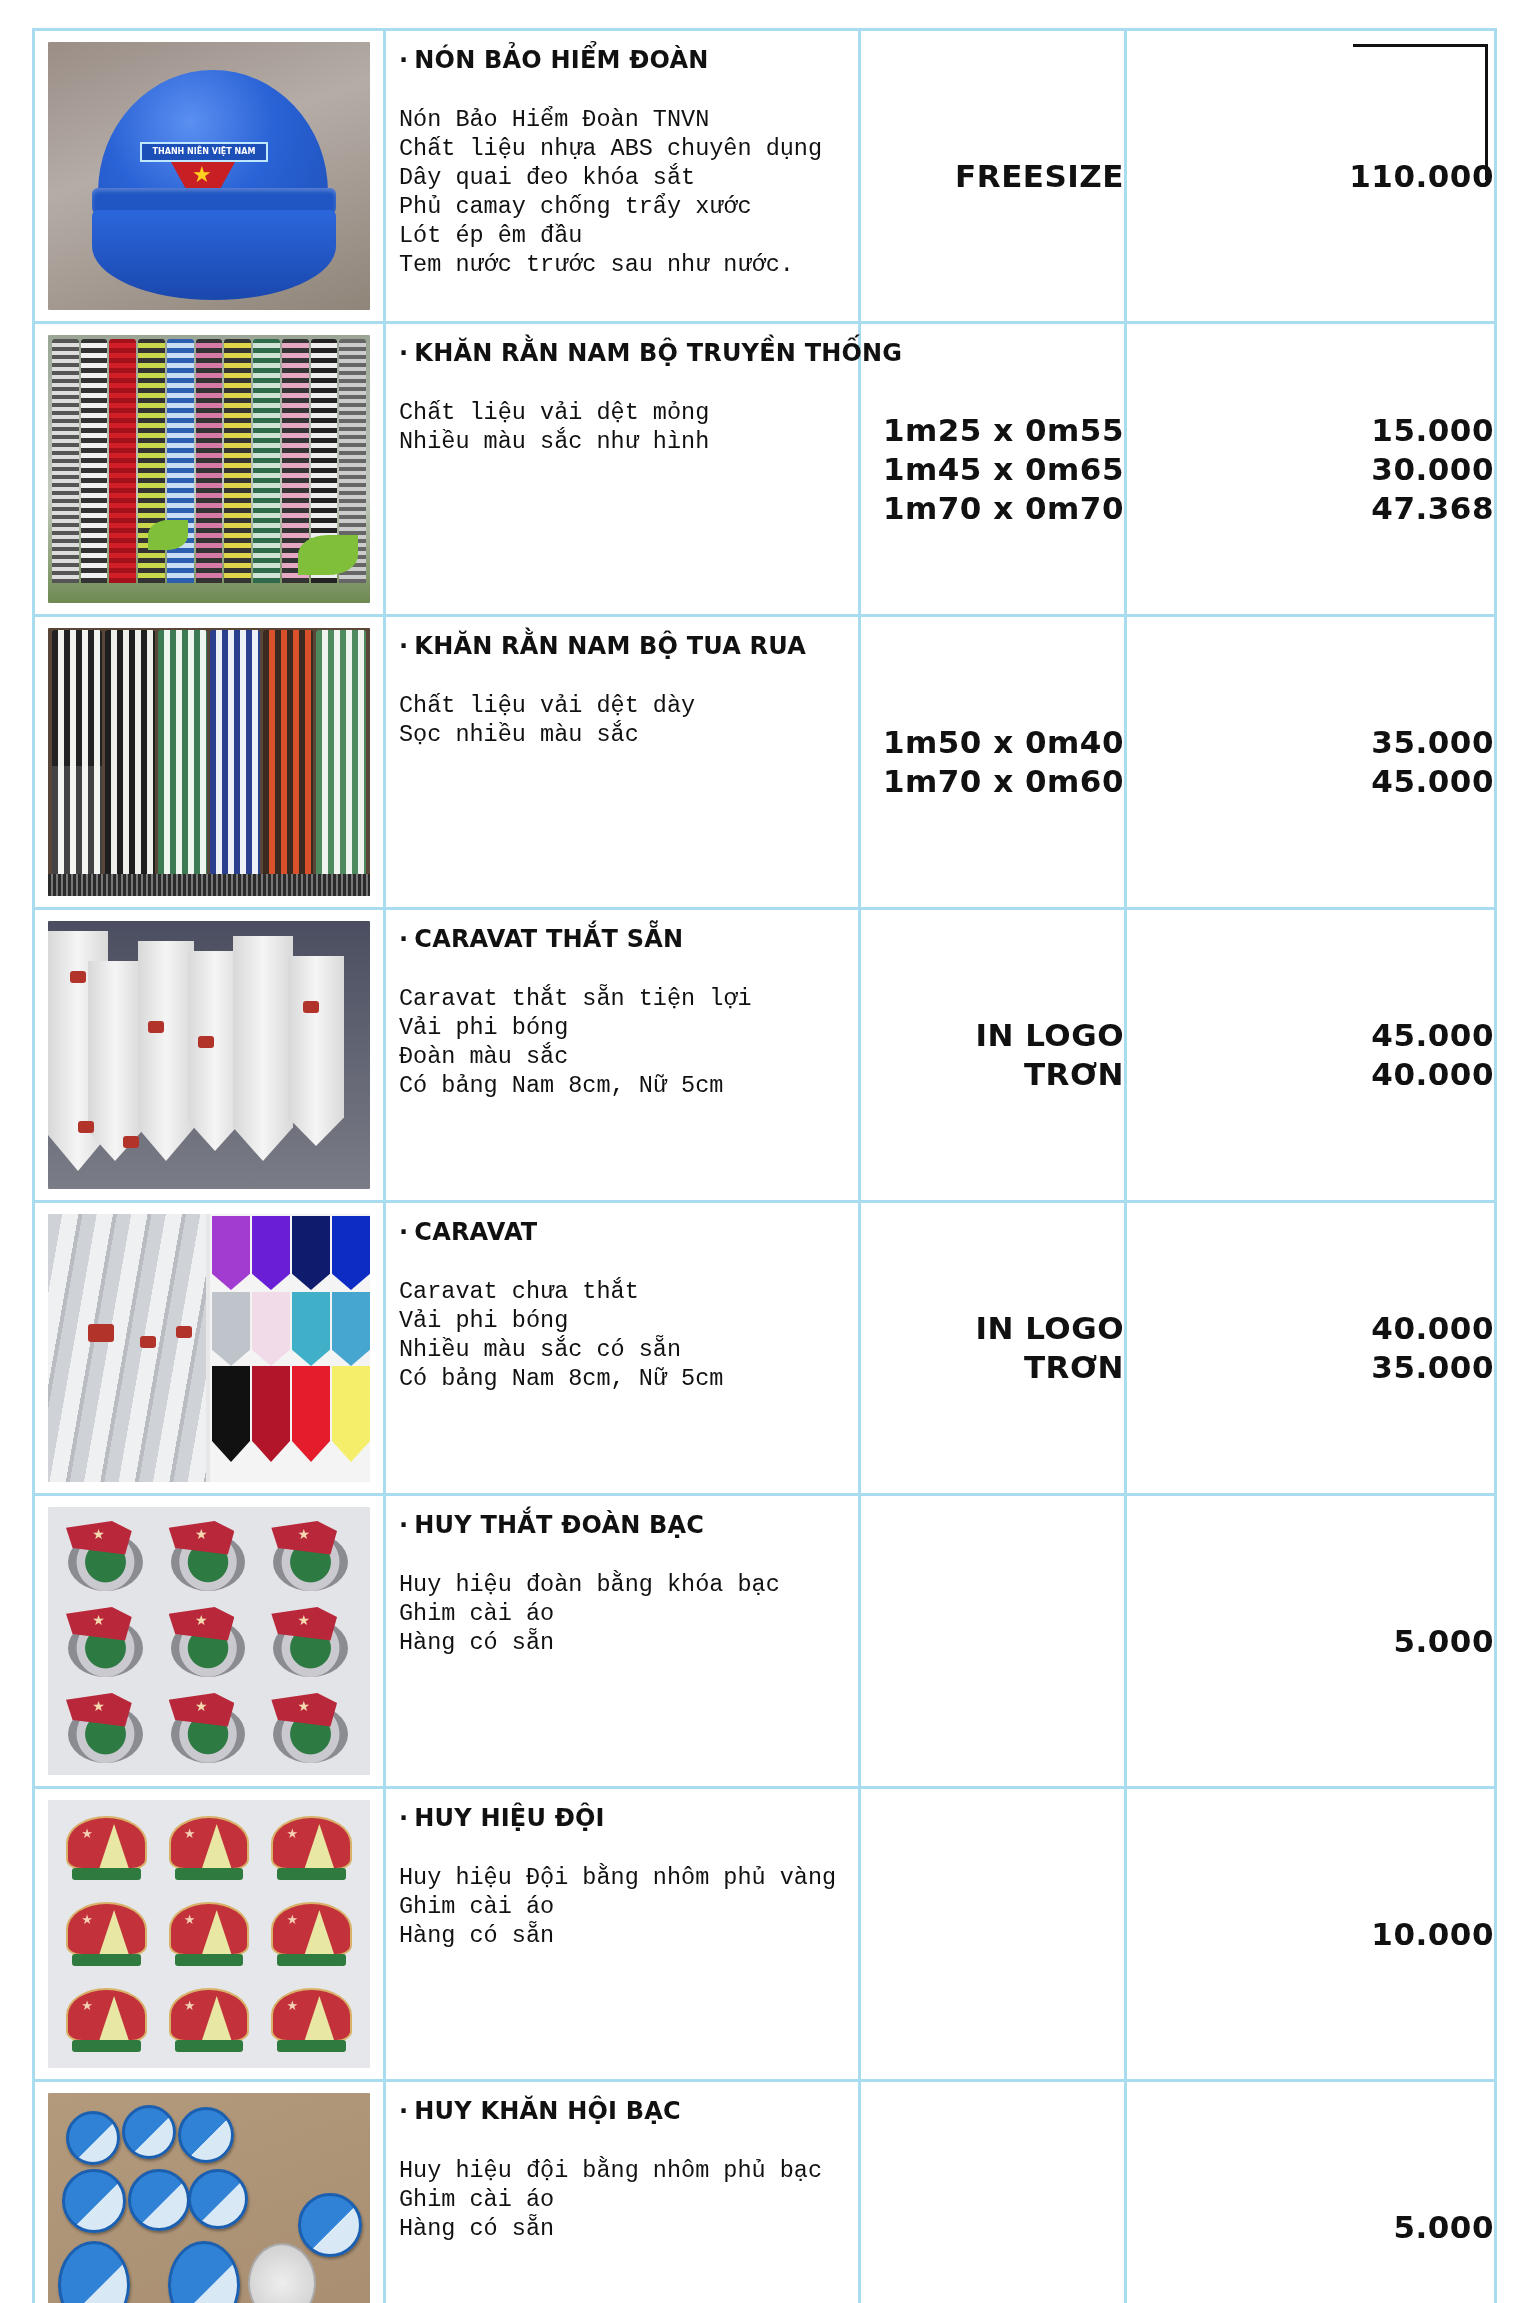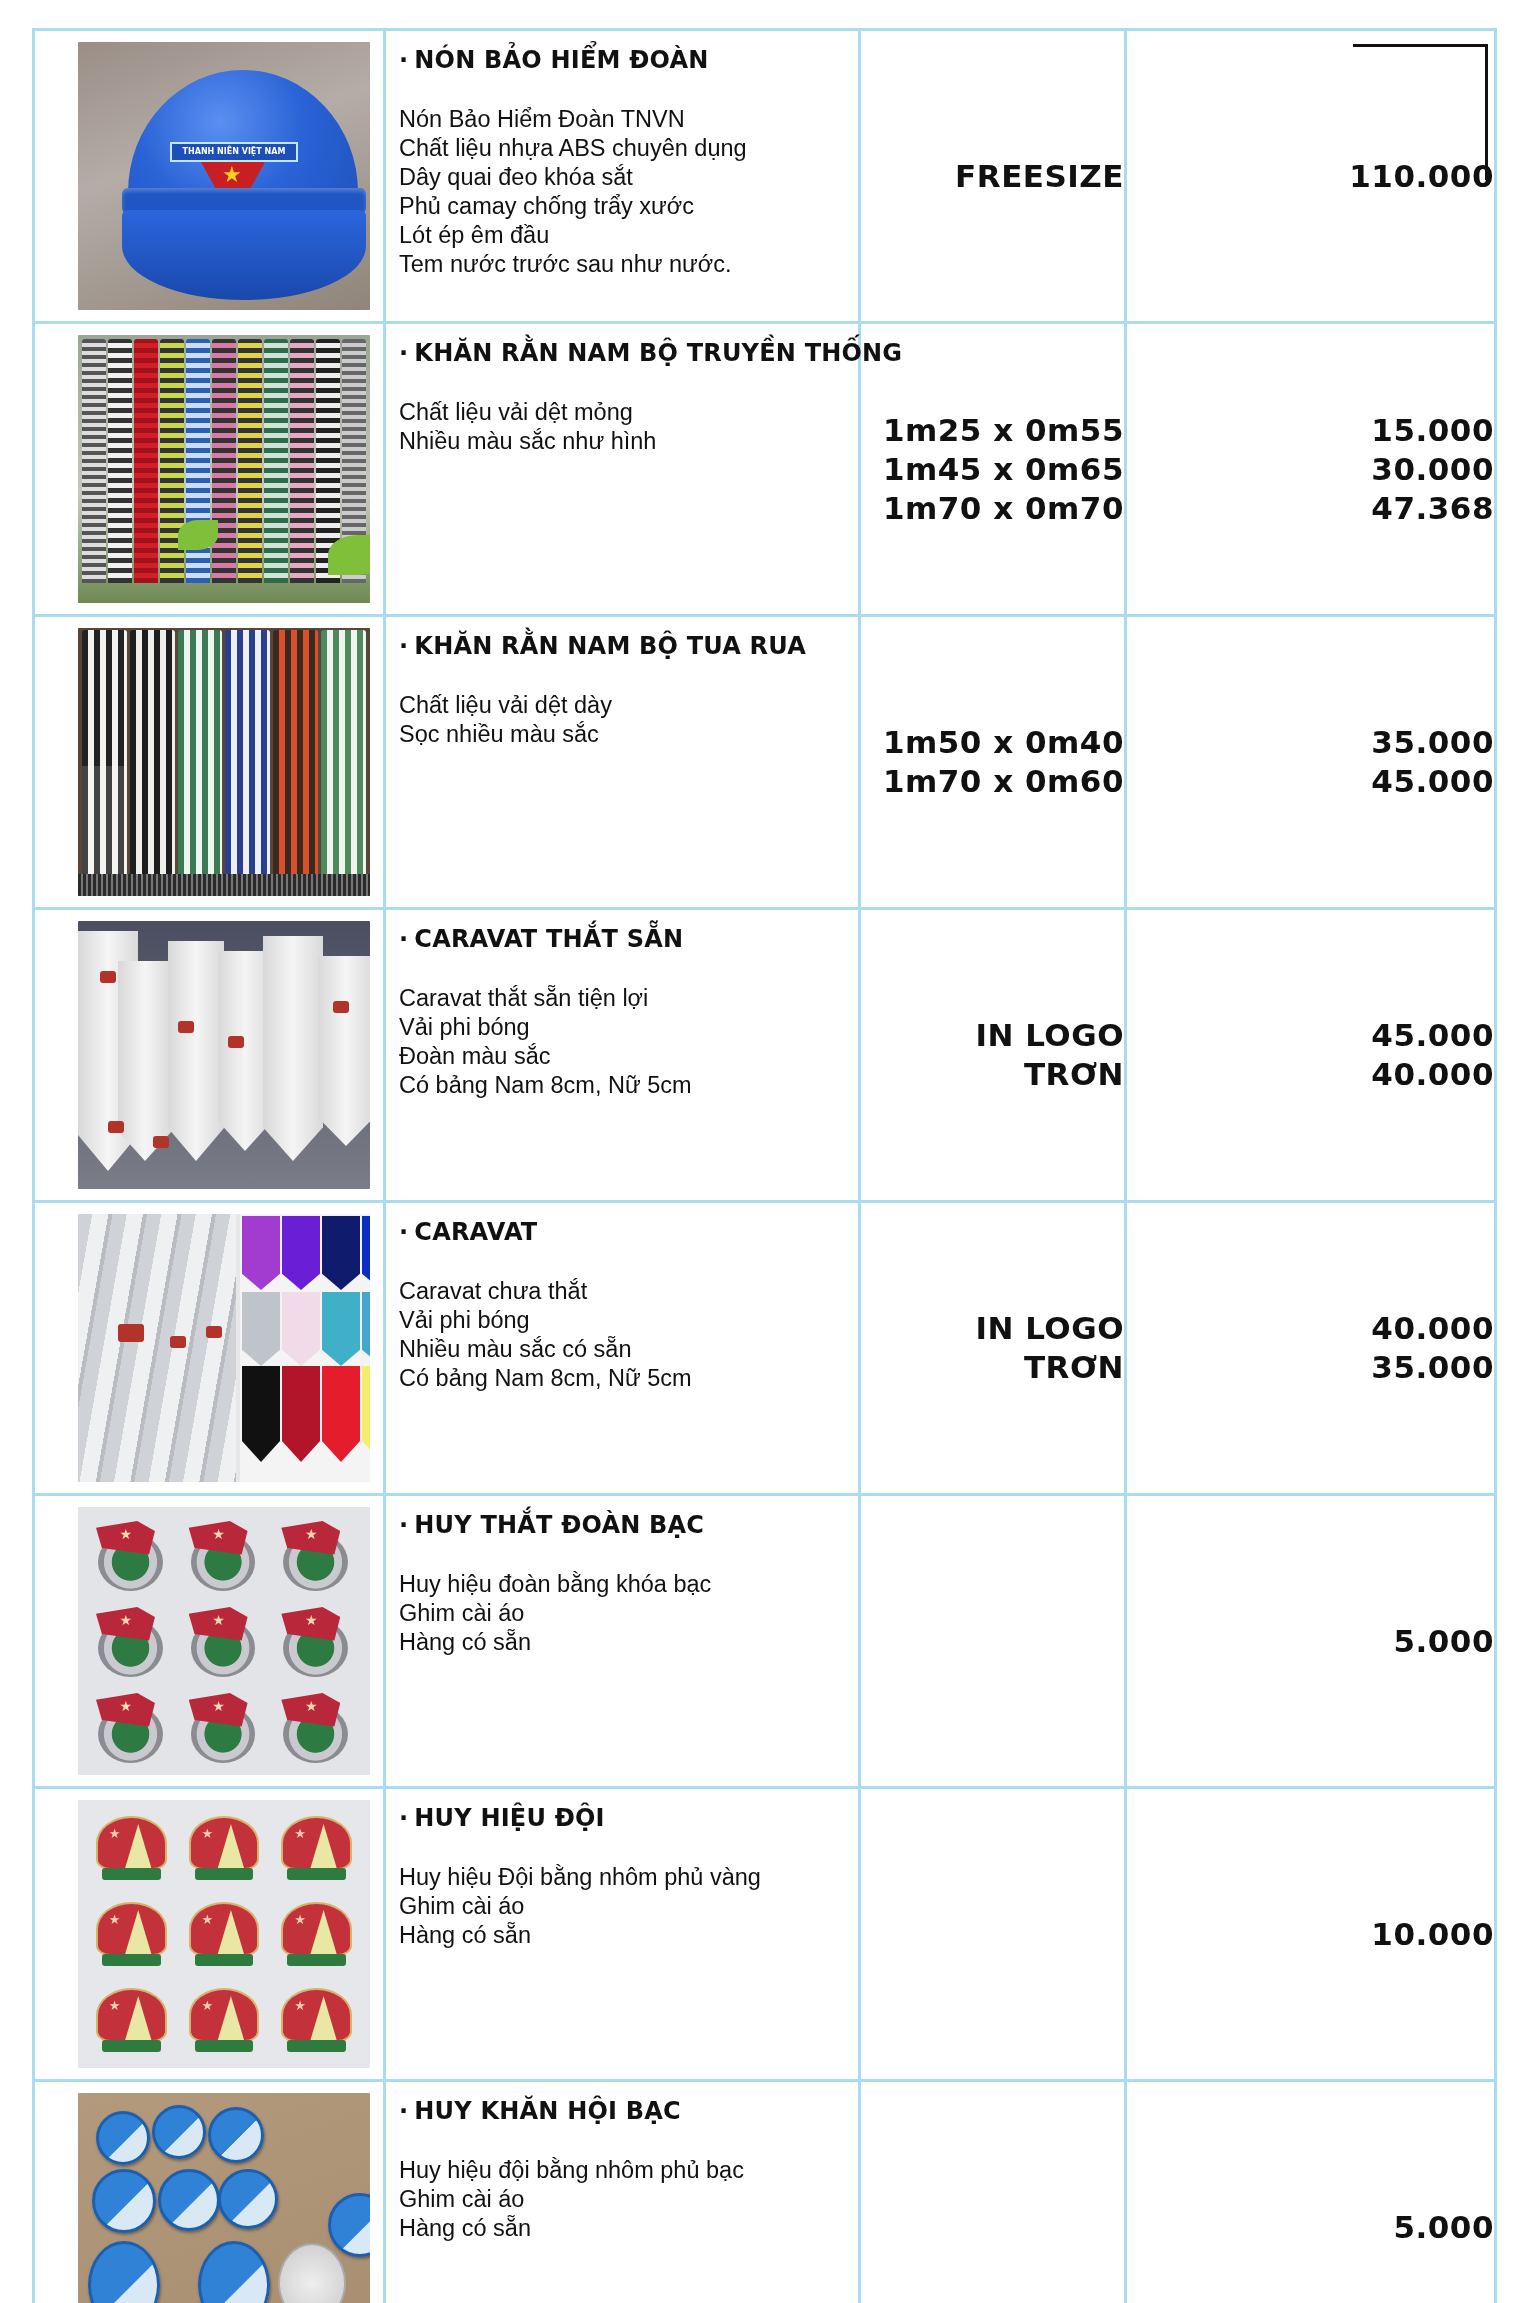--- a/index.html
+++ b/index.html
@@ -8,26 +8,26 @@
 
     .sheet { position: absolute; left: 32px; top: 28px; width: 1462px; }
     table.catalog { border-collapse: collapse; width: 1462px; table-layout: fixed; }
     table.catalog td { border: 3px solid #a9dcef; padding: 0; vertical-align: middle; height: 276px; }
     col.c-img { width: 351px; }
     col.c-desc { width: 475px; }
     col.c-size { width: 266px; }
     col.c-price { width: 370px; }
 
     .img-cell { position: relative; }
-    .photo { position: absolute; left: 13px; top: 11px; right: 13px; bottom: 11px; overflow: hidden; border-radius: 1px; margin-left: 30px; }
+    .photo { position: absolute; left: 13px; top: 11px; right: 13px; bottom: 11px; overflow: hidden; border-radius: 1px; }
 
     .desc-cell { vertical-align: top !important; padding: 14px 0 0 13px !important; }
     .title { font-family: "DejaVu Sans", sans-serif; font-weight: bold; font-size: 24px; letter-spacing: 0.2px; margin: 0 0 30px 0; line-height: 30px; white-space: nowrap; }
     .title .dot { font-weight: bold; margin-right: 6px; }
-    .lines { font-family: Liberation Sans, sans-serif; font-size: 23.5px; line-height: 29px; font-weight: normal; }
+    .lines { font-family: Liberation Mono, monospace; font-size: 23.5px; line-height: 29px; font-weight: normal; }
     .lines div { white-space: nowrap; }
 
     .size-cell, .price-cell { text-align: right; }
     .bigtxt { font-family: "DejaVu Sans", sans-serif; font-weight: bold; font-size: 31px; line-height: 39px; letter-spacing: 0.5px; }
     .bigtxt div { white-space: nowrap; }
 
     .corner-mark { position: absolute; left: 1353px; top: 44px; width: 132px; height: 133px;
                    border-top: 3px solid #111; border-right: 3px solid #111; }
 
     

